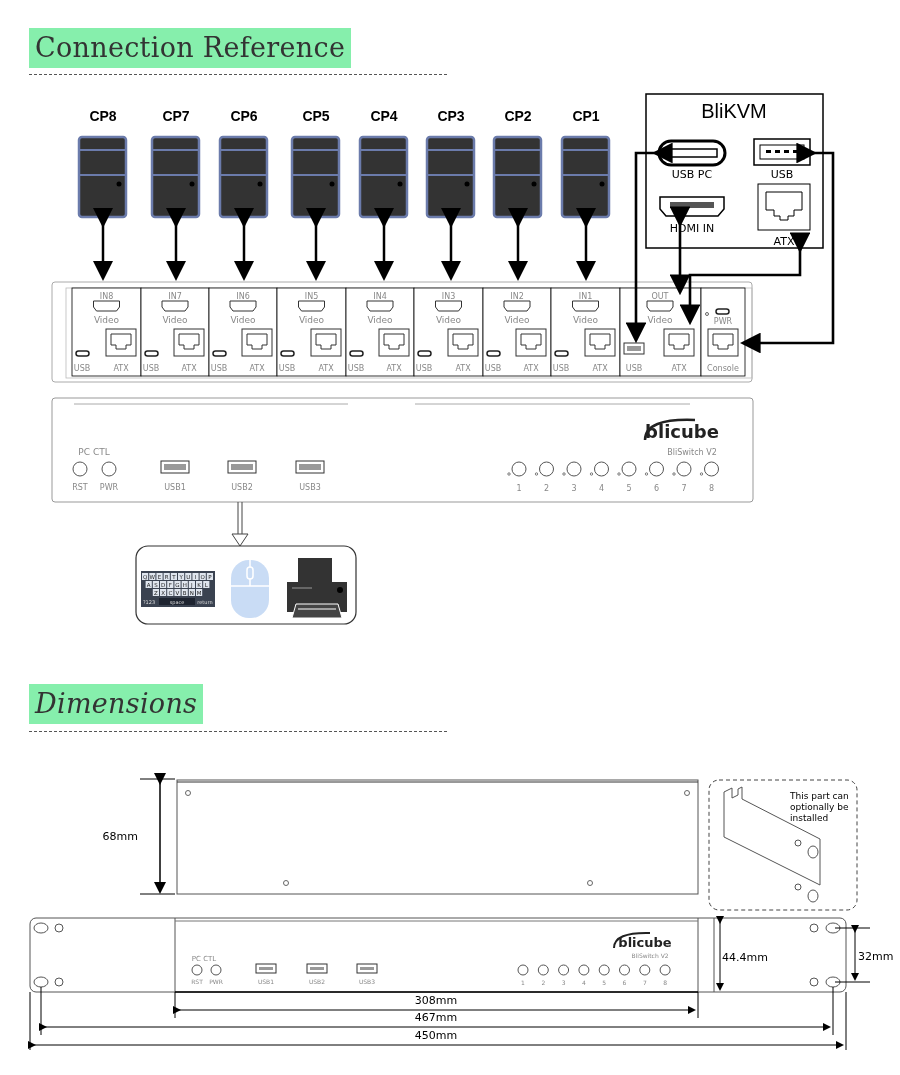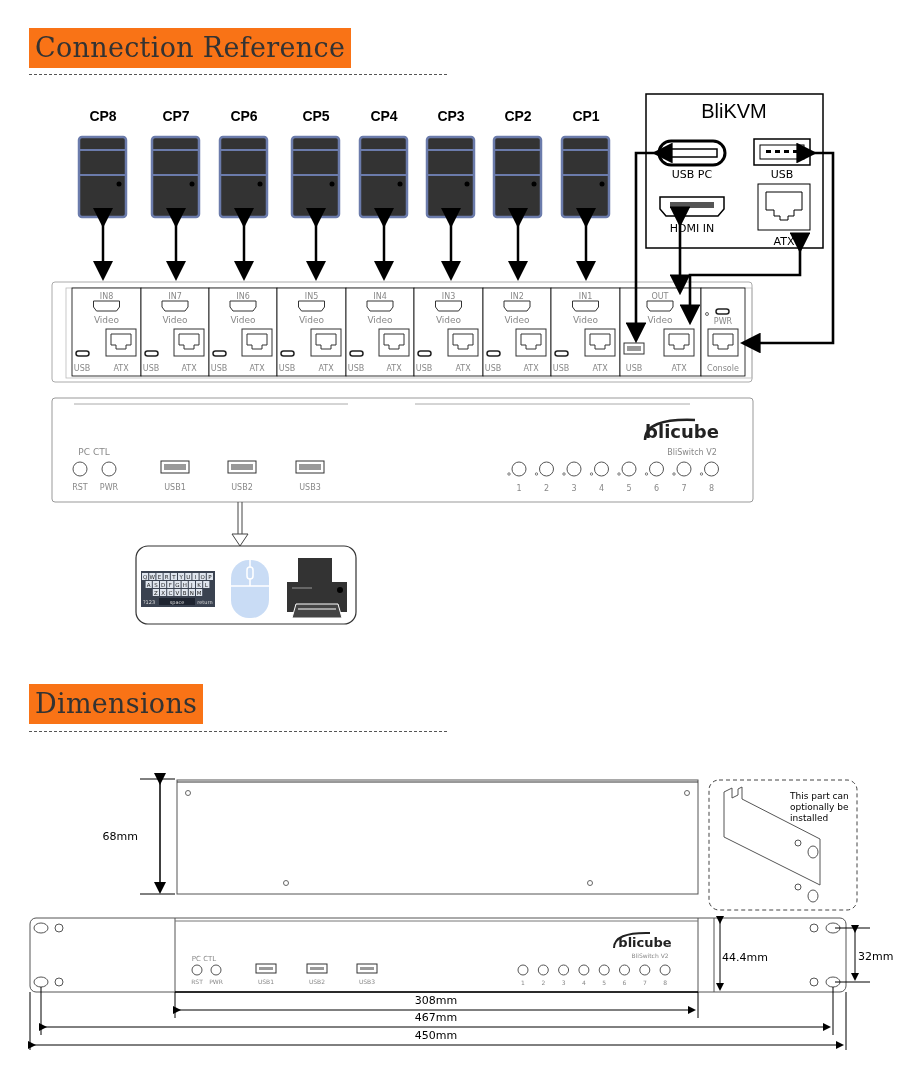--- a/index.html
+++ b/index.html
@@ -1,29 +1,29 @@
 <!DOCTYPE html>
 <html><head>
 <meta charset="utf-8">
 <style>
   html,body{margin:0;padding:0;background:#fff;}
   body{width:900px;height:1075px;position:relative;overflow:hidden;font-family:"DejaVu Sans",sans-serif;color:#222;}
-  .sec-title{position:absolute;background:#f97316;color:#333;font-family:"DejaVu Serif","Liberation Serif",serif;font-size:27px;padding:0 6px;line-height:40px;letter-spacing:0.3px;}
+  .sec-title{position:absolute;background:#86efac;color:#333;font-family:"DejaVu Serif","Liberation Serif",serif;font-size:27px;padding:0 6px;line-height:40px;letter-spacing:0.3px;}
   .sec-rule{position:absolute;border-top:1px dashed #555;height:0;}
   svg{position:absolute;left:0;top:0;}
   .lbl{font-family:"Liberation Sans",sans-serif;}
   .thin{font-family:"DejaVu Sans",sans-serif;fill:#888;}
 </style>
 </head>
 <body>
 
 <div class="sec-title" style="left:29px;top:28px;">Connection Reference</div>
 <div class="sec-rule" style="left:29px;top:74px;width:418px;"></div>
 
-<div class="sec-title" style="left:29px;top:684px;">Dimensions</div>
+<div class="sec-title" style="left:29px;top:684px;font-style:italic;">Dimensions</div>
 <div class="sec-rule" style="left:29px;top:731px;width:418px;"></div>
 
 <svg id="diagram" width="900" height="1075" viewBox="0 0 900 1075">
   <defs>
     <marker id="ah" markerWidth="8" markerHeight="8" refX="6" refY="4" orient="auto">
       <path d="M0,0 L8,4 L0,8 z" fill="#000"></path>
     </marker>
   </defs>
   <g id="pcs">
       <g>

